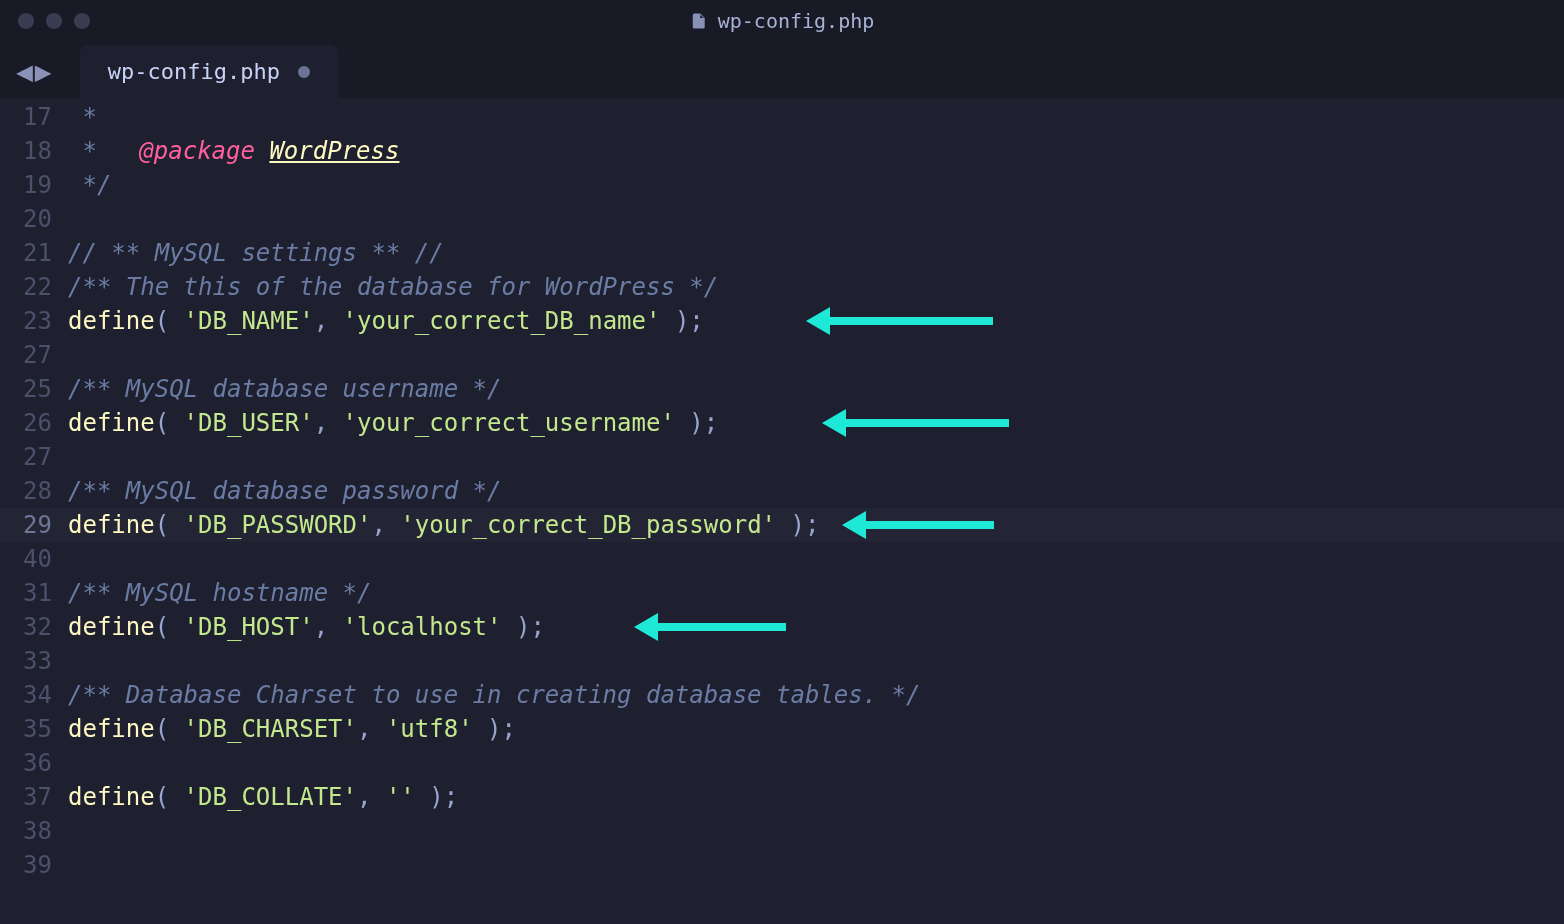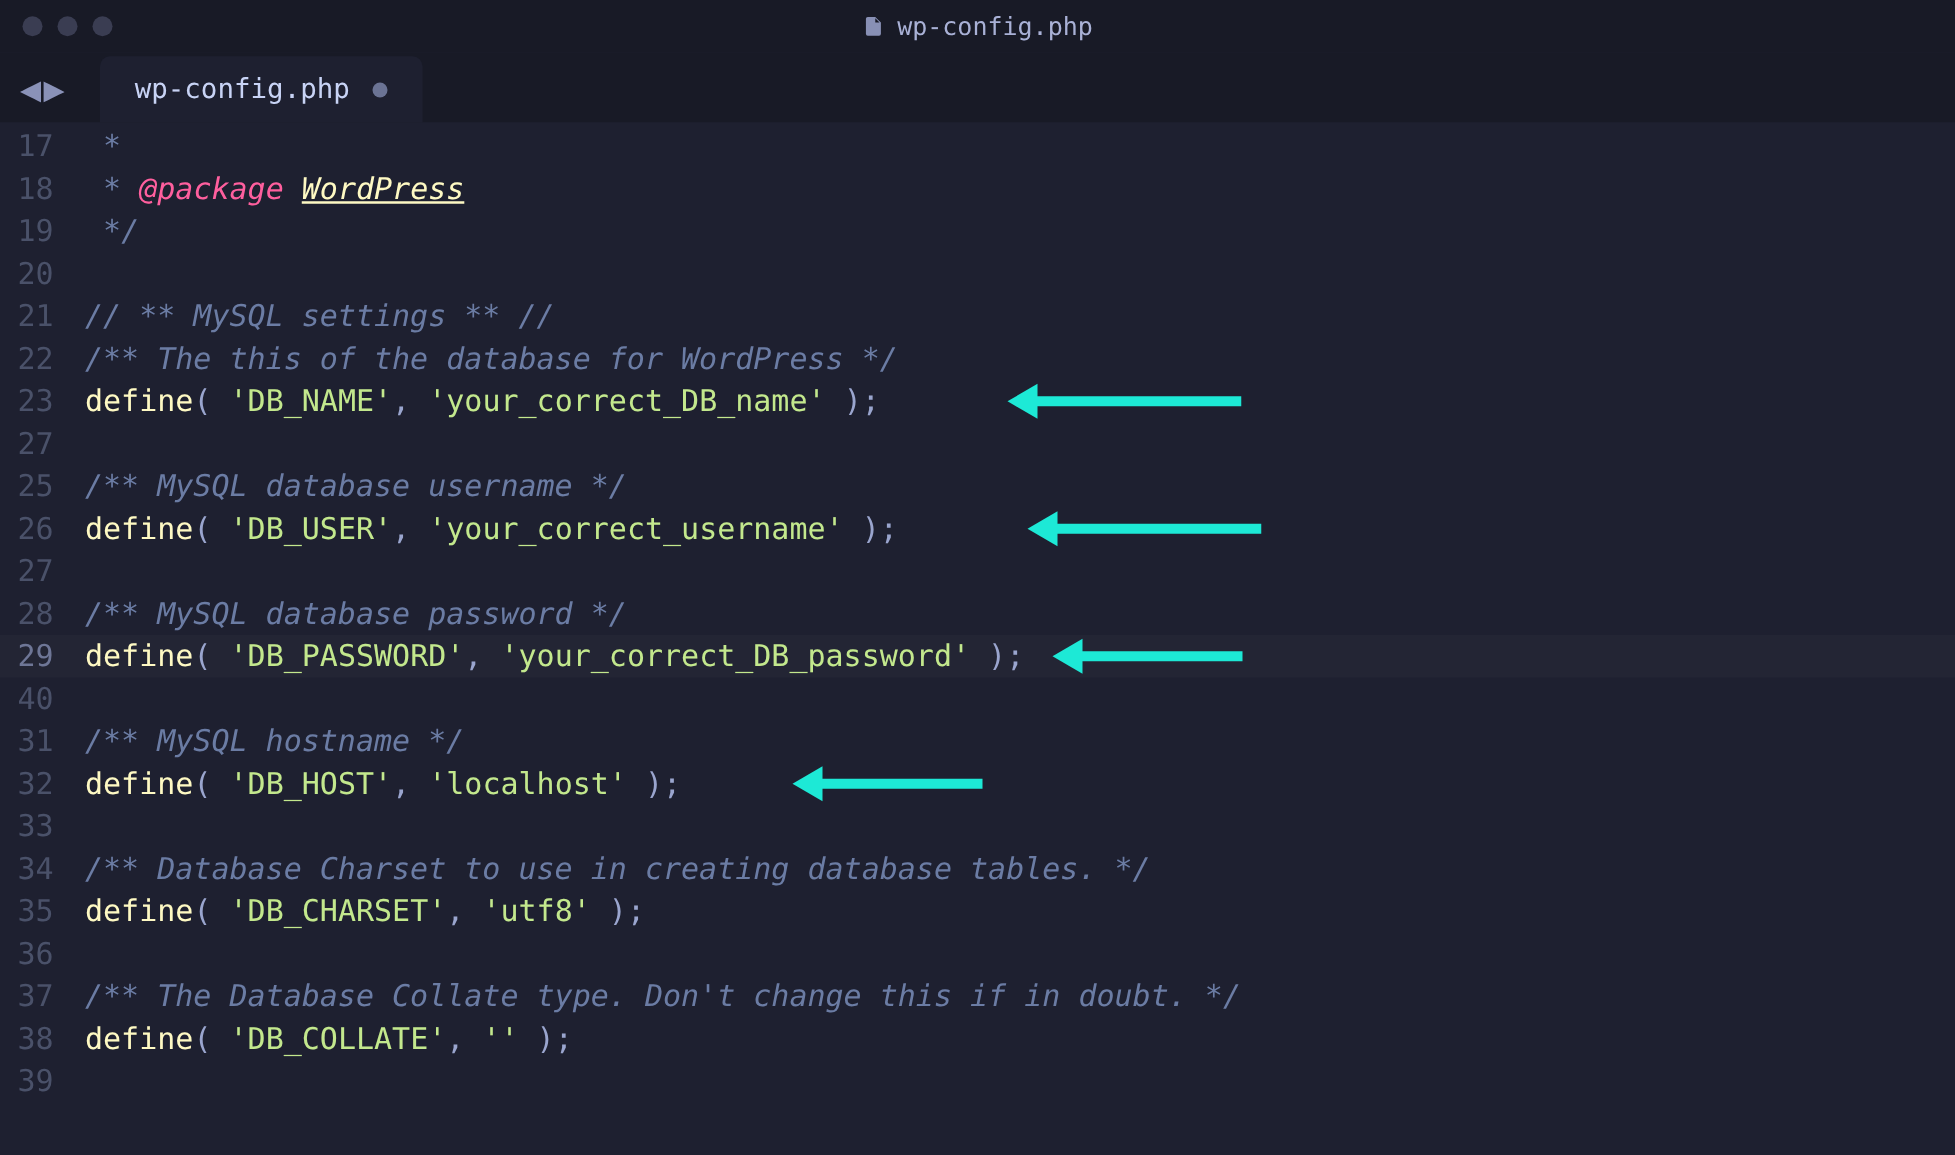--- a/index.html
+++ b/index.html
@@ -84,20 +84,21 @@
       border-radius: 50%;
       background: #6b7394;
     }
     .editor {
       display: flex;
       background: #1e2030;
       font-size: 24px;
       line-height: 34px;
     }
     .gutter {
+      text-align: right;
       padding: 2px 16px 2px 14px;
       color: #4a5169;
       user-select: none;
       min-width: 68px;
     }
     .gutter .lineno.current {
       color: #6b7394;
     }
     .code {
       padding: 2px 0;
@@ -111,21 +112,21 @@
       background: rgba(255,255,255,0.025);
       margin-left: -100px;
       padding-left: 100px;
       margin-right: -1000px;
       padding-right: 1000px;
     }
     .tok-comment { color: #6b7ca4; font-style: italic; }
     .tok-punc { color: #9aa5ce; }
     .tok-keyword { color: #fef9c3; }
     .tok-string { color: #c3e88d; }
-    .tok-annotation { color: #ff5f9e; font-style: italic; }
+    .tok-annotation { color: #ff5f9e; font-style: italic; margin-left: 28px; }
     .tok-pkgname { color: #fef9c3; font-style: italic; text-decoration: underline; }
     .arrow-annotation {
       position: absolute;
       height: 8px;
       background: #1de9d6;
     }
     .arrow-annotation::before {
       content: '';
       position: absolute;
       left: -22px;
@@ -209,17 +210,16 @@
       <div class="code-line">&nbsp;</div>
       <div class="code-line"><span class="tok-comment">/** MySQL database password */</span></div>
       <div class="code-line highlighted"><span class="tok-keyword">define</span><span class="tok-punc">( </span><span class="tok-string">'DB_PASSWORD'</span><span class="tok-punc">, </span><span class="tok-string">'your_correct_DB_password'</span><span class="tok-punc"> );</span><div class="arrow-wrap" style="left: 896px; top: 13px;"><div class="arrow-annotation" style="width: 130px;"></div></div></div>
       <div class="code-line">&nbsp;</div>
       <div class="code-line"><span class="tok-comment">/** MySQL hostname */</span></div>
       <div class="code-line"><span class="tok-keyword">define</span><span class="tok-punc">( </span><span class="tok-string">'DB_HOST'</span><span class="tok-punc">, </span><span class="tok-string">'localhost'</span><span class="tok-punc"> );</span><div class="arrow-wrap" style="left: 588px; top: 13px;"><div class="arrow-annotation" style="width: 130px;"></div></div></div>
       <div class="code-line">&nbsp;</div>
       <div class="code-line"><span class="tok-comment">/** Database Charset to use in creating database tables. */</span></div>
       <div class="code-line"><span class="tok-keyword">define</span><span class="tok-punc">( </span><span class="tok-string">'DB_CHARSET'</span><span class="tok-punc">, </span><span class="tok-string">'utf8'</span><span class="tok-punc"> );</span></div>
       <div class="code-line">&nbsp;</div>
-      <div class="code-line"><span class="tok-comment">/** The Database Collate type. Don't change this if in doubt. */</span></div>
       <div class="code-line"><span class="tok-keyword">define</span><span class="tok-punc">( </span><span class="tok-string">'DB_COLLATE'</span><span class="tok-punc">, </span><span class="tok-string">''</span><span class="tok-punc"> );</span></div>
       <div class="code-line">&nbsp;</div>
     </div>
 </div>
 
 </body></html>

